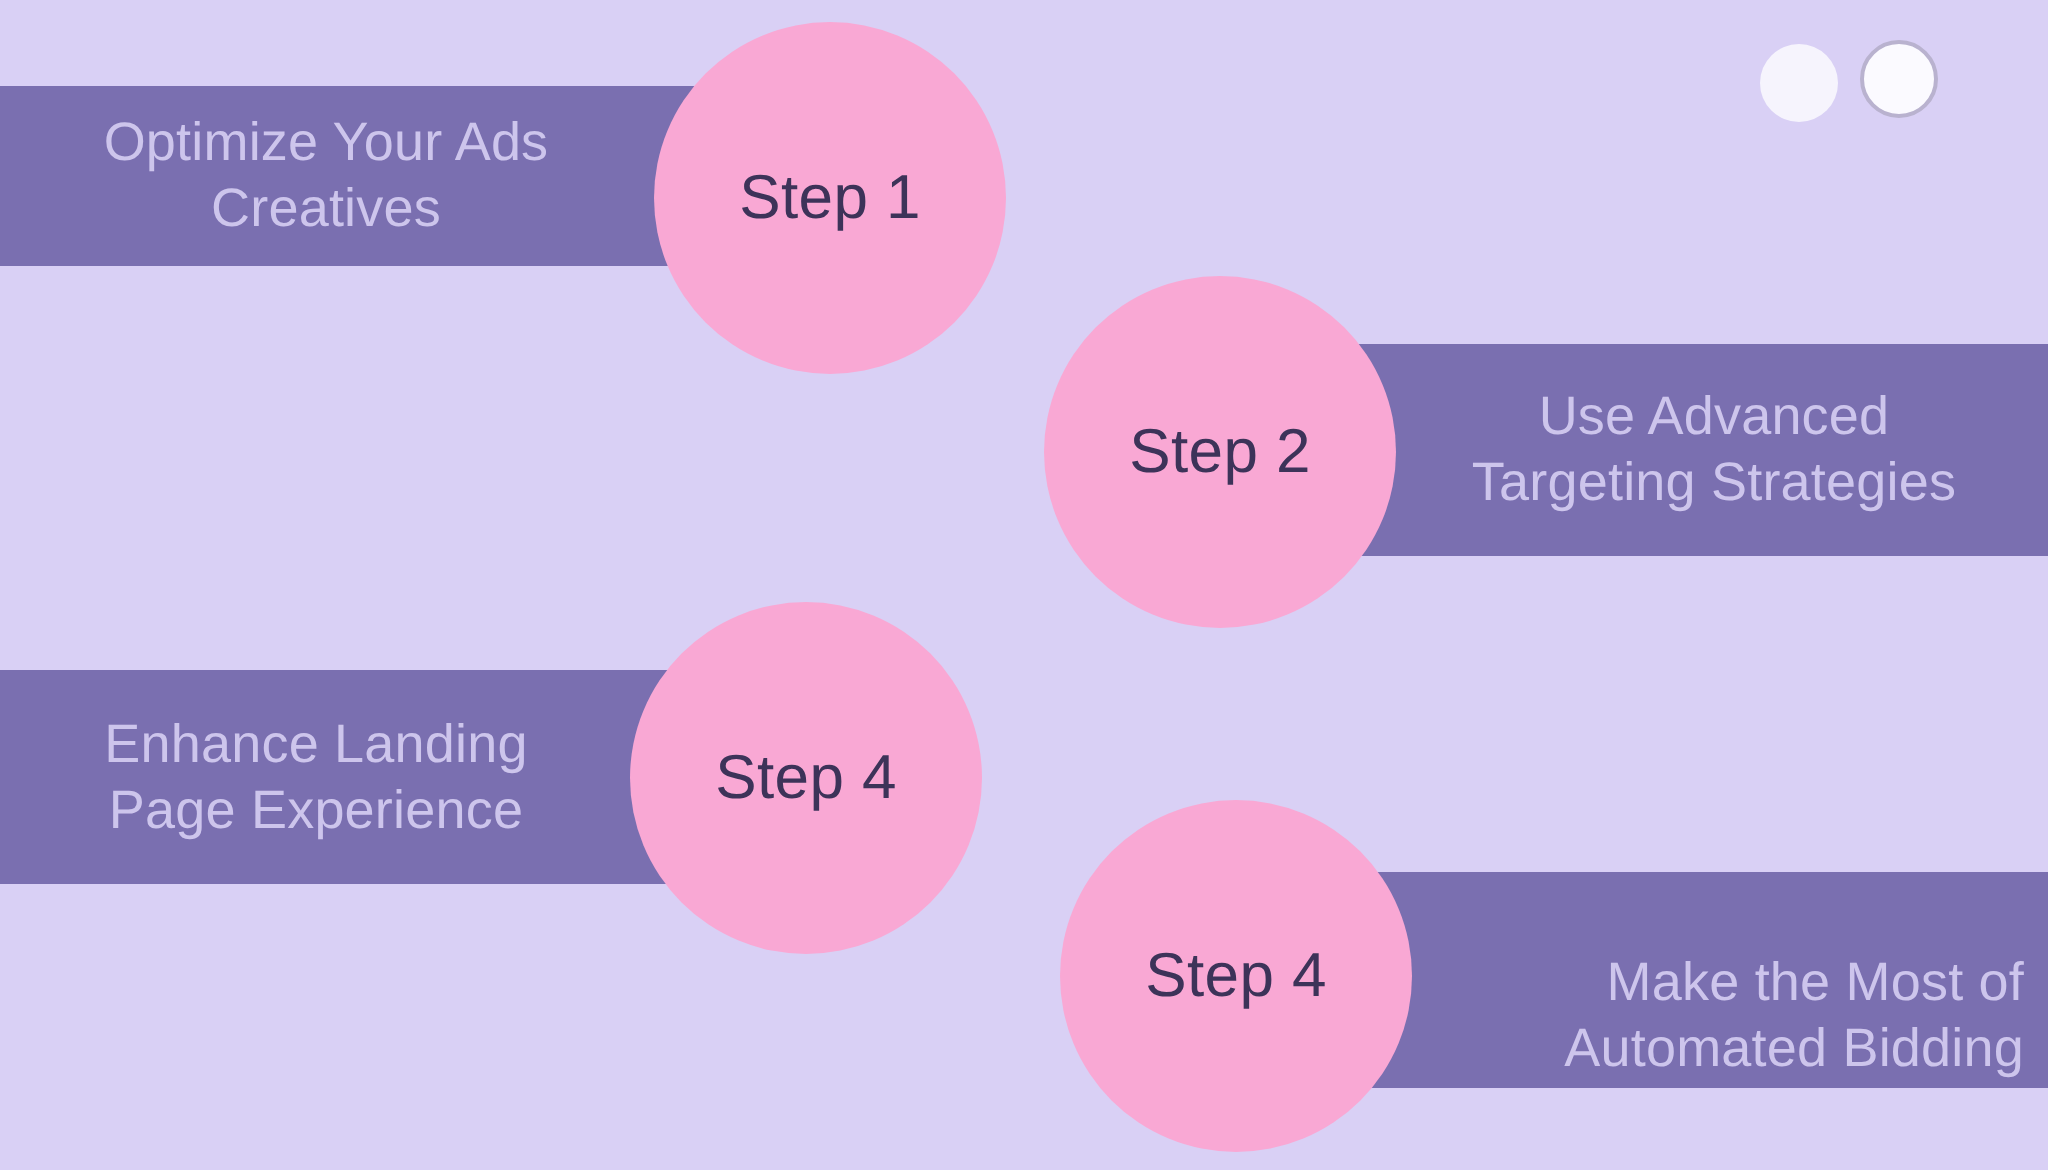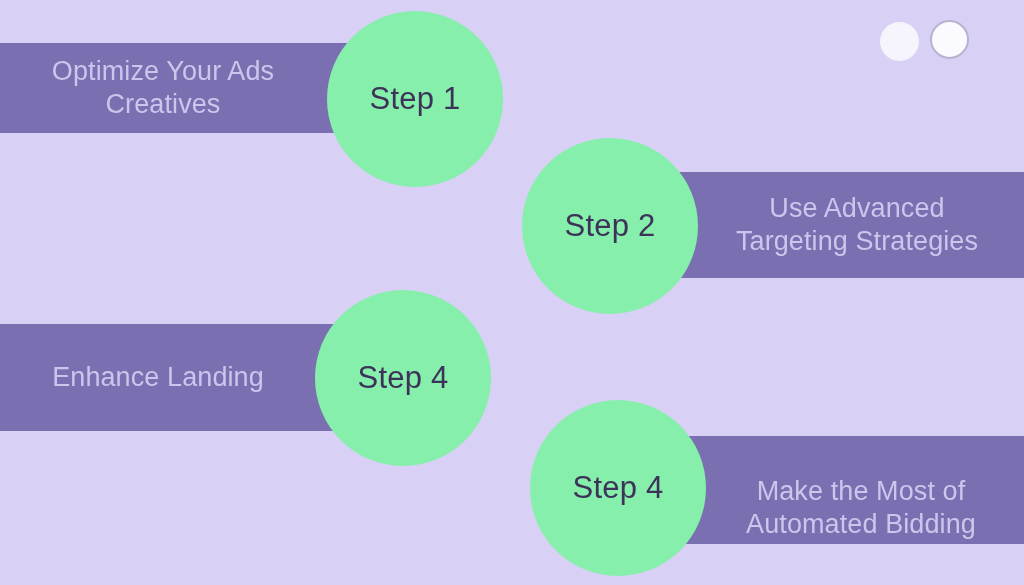--- a/index.html
+++ b/index.html
@@ -62,21 +62,21 @@
     font-size: 27px;
     line-height: 1.22;
     font-weight: 400;
     width: 100%;
     letter-spacing: 0.1px;
   }
 
   .circle {
     position: absolute;
     border-radius: 50%;
-    background: #86efac;
+    background: #f9a8d4;
     display: flex;
     align-items: center;
     justify-content: center;
   }
   .circle-label {
     color: #3d3359;
     font-size: 31px;
     font-weight: 400;
     letter-spacing: 0.2px;
     white-space: nowrap;
@@ -112,21 +112,21 @@
   }
   #bar-2 .bar-text { text-align: center; }
   #circle-2 {
     left: 522px;
     top: 8px;
     width: 176px;
     height: 176px;
   }
 
   
-  #row-3 { top: 285px; height: 190px; }
+  #row-3 { top: 296px; height: 190px; }
   #bar-3 {
     left: 0;
     top: 39px;
     width: 380px;
     height: 107px;
     padding: 0 74px 0 10px;
     justify-content: center;
   }
   #bar-3 .bar-text { text-align: center; }
   #circle-3 {
@@ -139,21 +139,21 @@
   
   #row-4 { top: 398px; height: 187px; }
   #bar-4 {
     left: 638px;
     top: 38px;
     width: 386px;
     height: 108px;
     padding: 0 12px 0 72px;
     justify-content: center;
   }
-  #bar-4 .bar-text { text-align: center; margin-top: 35px; }
+  #bar-4 .bar-text { text-align: right; margin-top: 35px; }
   #circle-4 {
     left: 530px;
     top: 2px;
     width: 176px;
     height: 176px;
   }
 </style>
 </head>
 <body>
 
@@ -183,20 +183,21 @@
     </div>
     <div class="circle" id="circle-2">
       <span class="circle-label">Step 2</span>
     </div>
   </div>
 
   <div class="step-row" id="row-3">
     <div class="bar" id="bar-3">
       <div class="bar-text">
         <span>Enhance Landing</span><br>
+        <span>Page Experience</span>
       </div>
     </div>
     <div class="circle" id="circle-3">
       <span class="circle-label">Step 4</span>
     </div>
   </div>
 
   <div class="step-row" id="row-4">
     <div class="bar" id="bar-4">
       <div class="bar-text">

